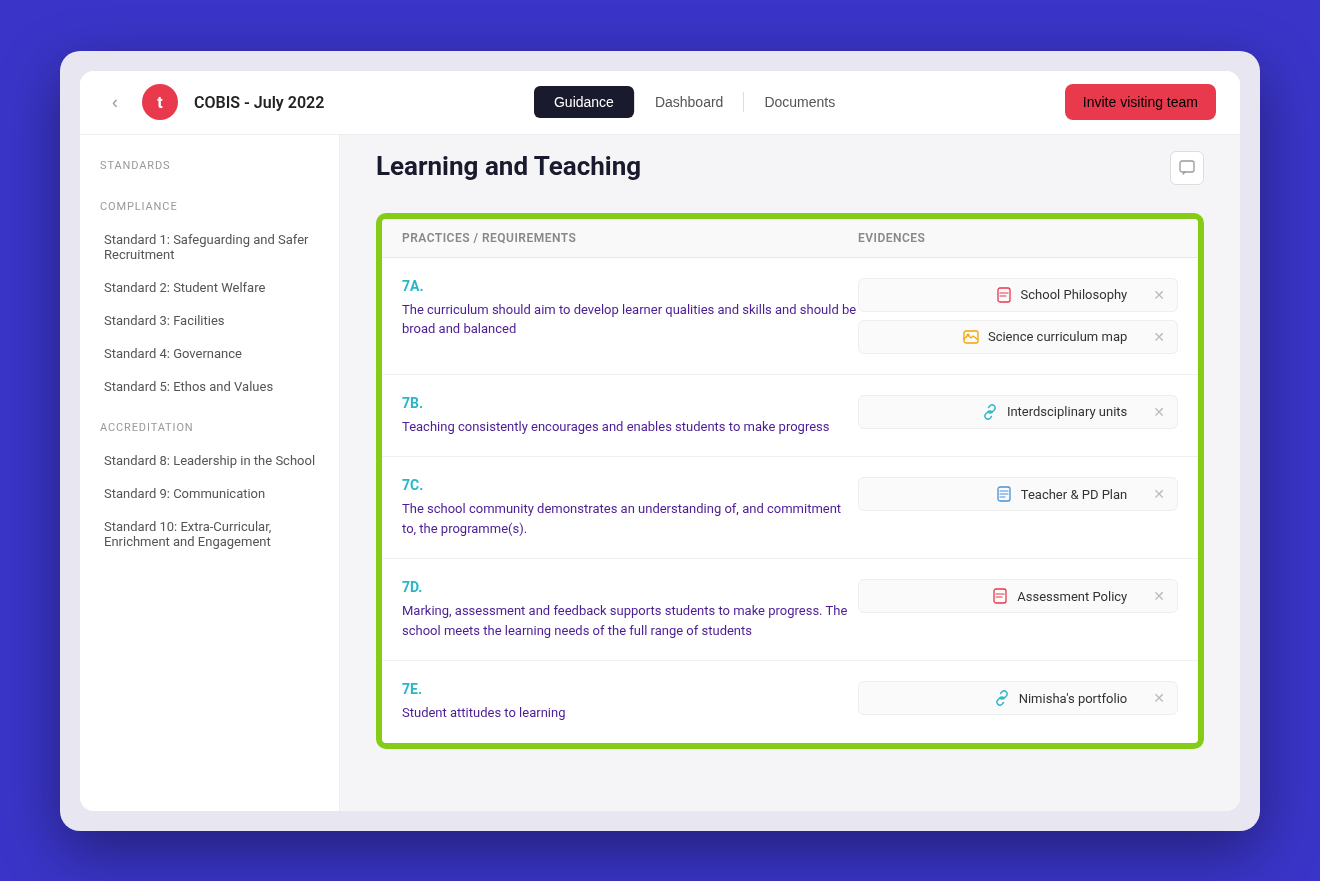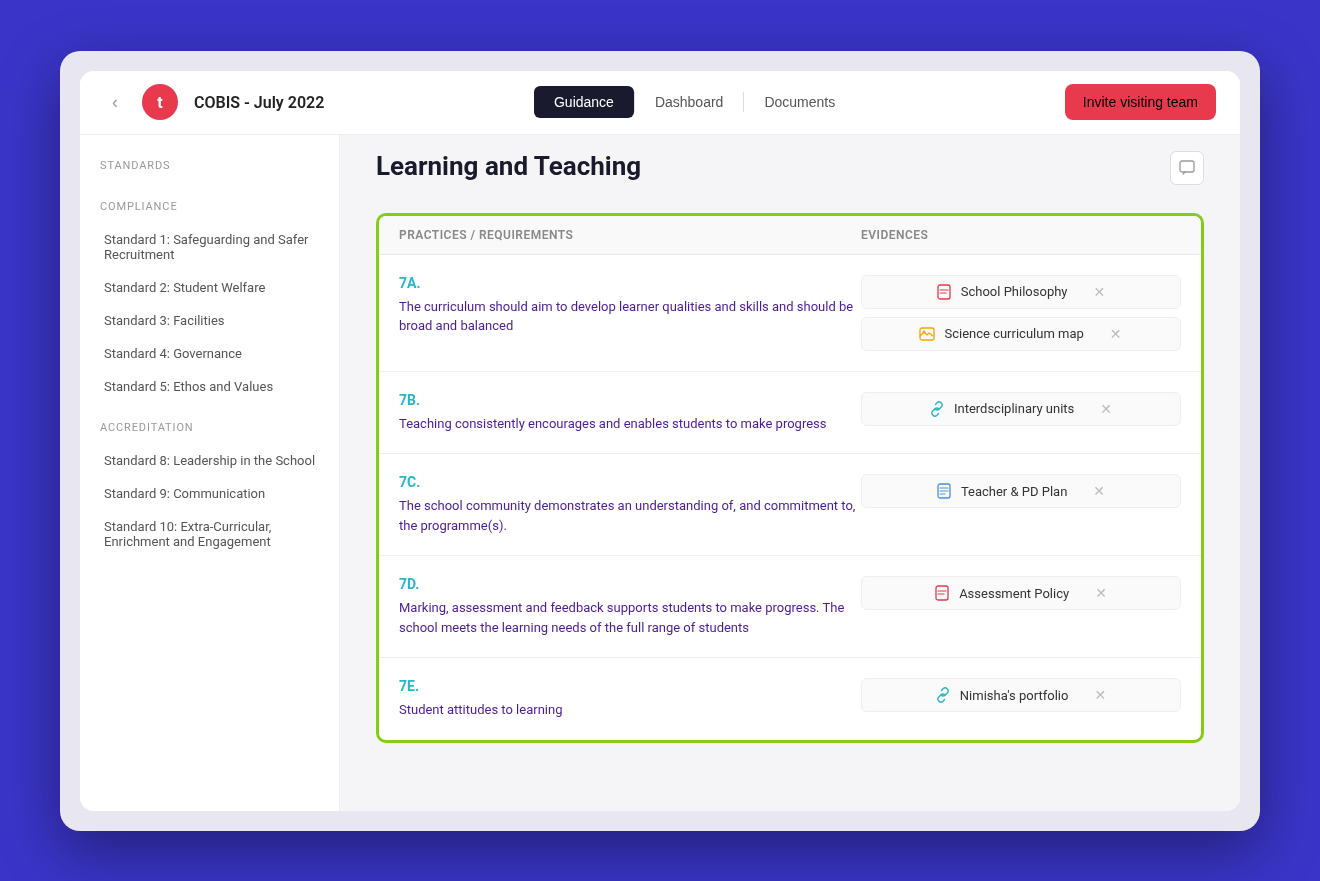--- a/index.html
+++ b/index.html
@@ -173,21 +173,21 @@
       align-items: center;
       justify-content: center;
       cursor: pointer;
       color: #888;
       font-size: 16px;
     }
     
     .standards-table {
       background: #fff;
       border-radius: 10px;
-      border: 3px solid #84cc16;
+      border: 6px solid #84cc16;
       overflow: hidden;
     }
     .table-header {
       display: grid;
       grid-template-columns: 1fr 320px;
       background: #f9f9f9;
       border-bottom: 1px solid #e8e8e8;
       padding: 12px 20px;
     }
     .table-header-cell {
@@ -221,21 +221,21 @@
       max-width: 520px;
     }
     .evidences-col {
       display: flex;
       flex-direction: column;
       gap: 8px;
     }
     .evidence-item {
       display: flex;
       align-items: center;
-      justify-content: center;
+      justify-content: flex-end;
       background: #fafafa;
       border: 1px solid #eee;
       border-radius: 6px;
       padding: 7px 10px;
       gap: 24px;
     }
     .evidence-left {
       display: flex;
       align-items: center;
       gap: 8px;

